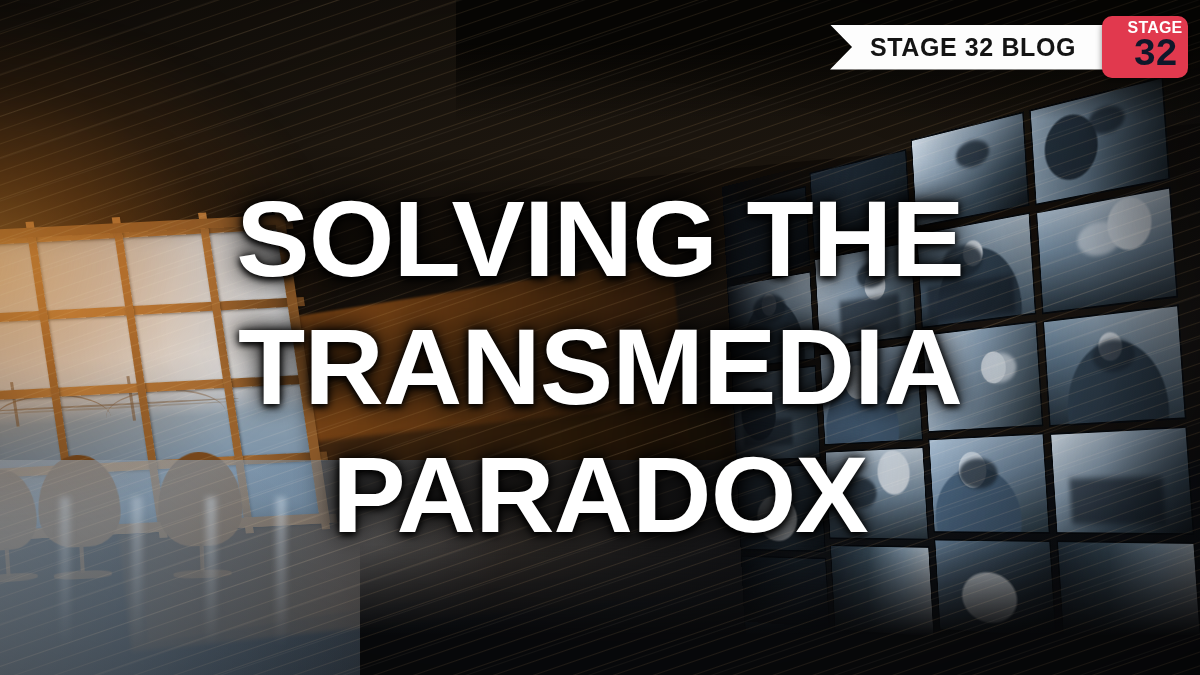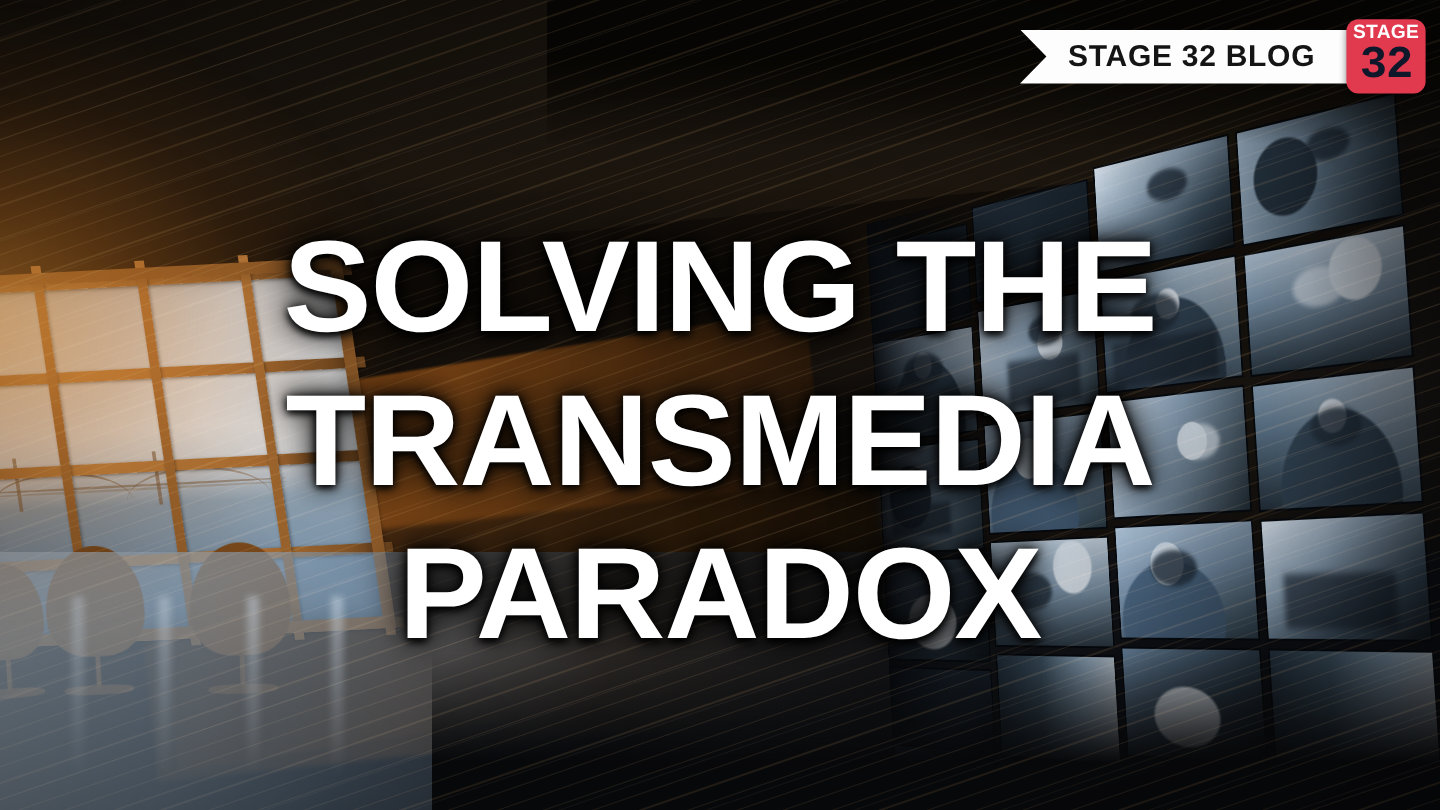--- a/index.html
+++ b/index.html
@@ -323,20 +323,21 @@
     white-space:nowrap;
   }
   .badge{
     position:relative;
     width:66px;height:62px;
     background:#e1394e;
     border-radius:10px;
     display:flex;flex-direction:column;
     align-items:center;justify-content:center;
     box-shadow:0 2px 6px rgba(0,0,0,.45);
+    padding-left:20px;
   }
   .badge-top{
     font-family:"Liberation Sans", sans-serif;
     font-weight:bold;
     font-size:16px;
     letter-spacing:.2px;
     color:#ffffff;
     line-height:1;
     margin-bottom:1px;
   }

